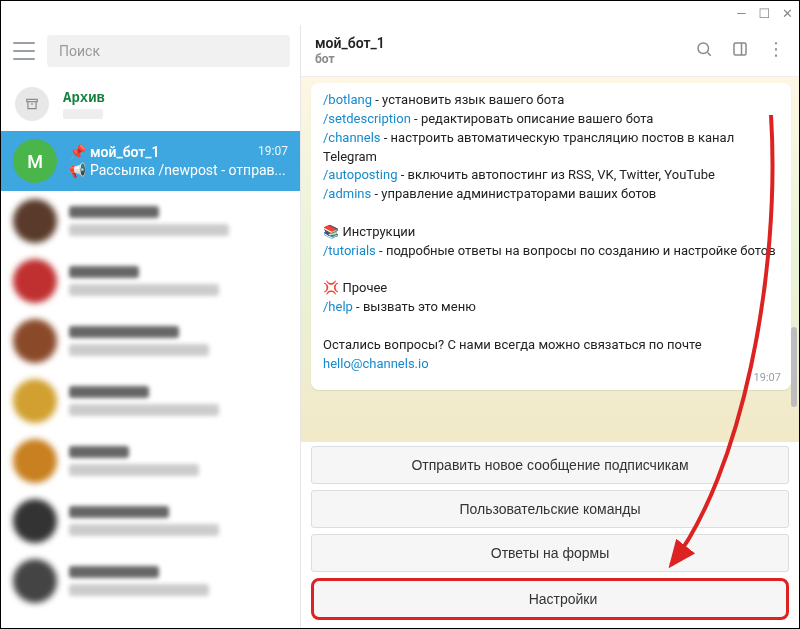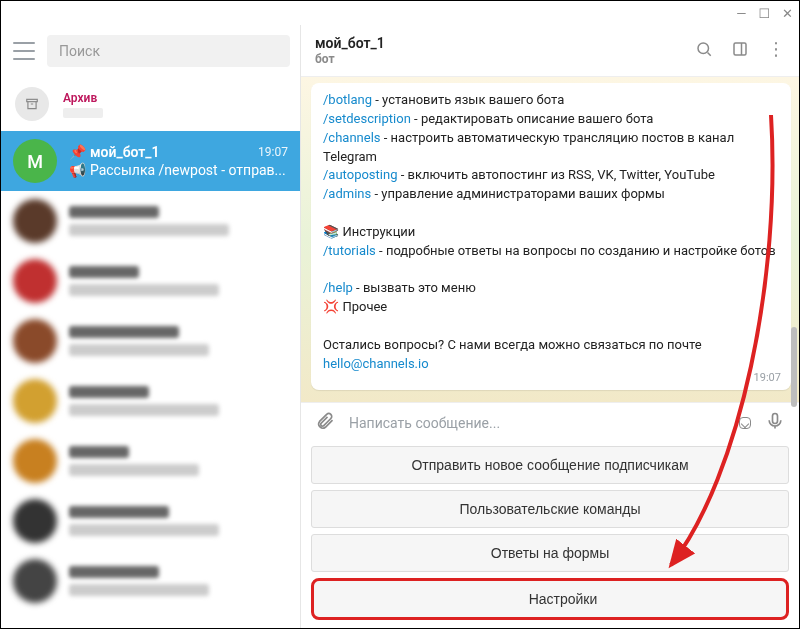--- a/index.html
+++ b/index.html
@@ -7,29 +7,29 @@
   .titlebar { height: 24px; background: #fff; display: flex; justify-content: flex-end; align-items: center; padding-right: 6px; gap: 12px; }
   .titlebar span { color: #888; font-size: 13px; line-height: 1; }
   .content { display: flex; height: 605px; }
   .left { width: 300px; border-right: 1px solid #e6e6e6; display: flex; flex-direction: column; }
   .left-top { display: flex; align-items: center; padding: 10px 10px 10px 12px; gap: 12px; }
   .menu-icon { width: 22px; height: 18px; display: flex; flex-direction: column; justify-content: space-between; cursor: pointer; }
   .menu-icon div { height: 2px; background: #9aa0a6; border-radius: 1px; }
   .search { flex: 1; background: #f1f1f1; border-radius: 4px; padding: 8px 12px; color: #999; font-size: 14px; }
   .archive { display: flex; align-items: center; gap: 14px; padding: 10px 14px; }
   .arch-icon { width: 34px; height: 34px; border-radius: 50%; background: #e8e8e8; display: flex; align-items: center; justify-content: center; color: #888; }
-  .arch-title { font-weight: 600; font-size: 12px; color: #be185d; }
+  .arch-title { font-weight: 600; font-size: 14px; color: #15803d; font-family: Liberation Mono, monospace; }
   .arch-sub { height: 10px; width: 40px; background: #eee; margin-top: 3px; border-radius: 2px; }
   .chat-item { display: flex; align-items: center; padding: 8px 12px; gap: 12px; height: 60px; }
   .chat-item.active { background: #3ea7e0; color: #fff; }
   .avatar { width: 44px; height: 44px; border-radius: 50%; flex-shrink: 0; }
   .avatar.green { background: #4ab54a; color: #fff; display: flex; align-items: center; justify-content: center; font-size: 18px; font-weight: 500; }
   .avatar.blur { filter: blur(3px); }
   .chat-body { flex: 1; min-width: 0; }
-  .chat-row1 { display: flex; justify-content: space-between; align-items: center; }
+  .chat-row1 { display: flex; justify-content: space-between; align-items: flex-start; }
   .chat-name { font-weight: 600; font-size: 14px; white-space: nowrap; overflow: hidden; text-overflow: ellipsis; }
   .chat-time { font-size: 12px; opacity: .9; }
   .chat-msg { font-size: 14px; white-space: nowrap; overflow: hidden; text-overflow: ellipsis; margin-top: 2px; }
   .blur-line { height: 12px; border-radius: 3px; background: #ccc; filter: blur(2px); }
   .blur-line.dark { background: #666; }
   .right { flex: 1; display: flex; flex-direction: column; background: #fff; position: relative; }
   .header { display: flex; align-items: center; padding: 10px 14px; border-bottom: 1px solid #eee; gap: 12px; }
   .hdr-text { flex: 1; }
   .hdr-title { font-weight: 600; font-size: 14px; }
   .hdr-sub { font-size: 12px; color: #8a8a8a; margin-top: 1px; font-weight: bold; }
@@ -164,44 +164,33 @@
         <span style="font-size:18px;line-height:1">⋮</span>
       </div>
     </div>
 
     <div class="msg-area">
       <div class="bubble">
         <div><span class="link">/botlang</span><span> - установить язык вашего бота</span></div>
         <div><span class="link">/setdescription</span><span> - редактировать описание вашего бота</span></div>
         <div><span class="link">/channels</span><span> - настроить автоматическую трансляцию постов в канал Telegram</span></div>
         <div><span class="link">/autoposting</span><span> - включить автопостинг из RSS, VK, Twitter, YouTube</span></div>
-        <div><span class="link">/admins</span><span> - управление администраторами ваших формы</span></div>
+        <div><span class="link">/admins</span><span> - управление администраторами ваших ботов</span></div>
         <br>
         <div><span>📚</span><span> Инструкции</span></div>
         <div><span class="link">/tutorials</span><span> - подробные ответы на вопросы по созданию и настройке ботов</span></div>
         <br>
+        <div><span>💢</span><span> Прочее</span></div>
         <div><span class="link">/help</span><span> - вызвать это меню</span></div>
-        <div><span>💢</span><span> Прочее</span></div>
         <br>
         <div><span>Остались вопросы? С нами всегда можно связаться по почте </span><span class="link">hello@channels.io</span></div>
         <span class="time">19:07</span>
       </div>
     </div>
 
-    <div class="input-row">
-      <span><svg width="20" height="20" viewBox="0 0 24 24" fill="none" stroke="currentColor" stroke-width="2">
-            <path d="m21 11-8.5 8.5a5 5 0 0 1-7-7L14 4a3.5 3.5 0 0 1 5 5l-8.5 8.5a2 2 0 0 1-3-3L15 7"></path>
-          </svg></span>
-      <div class="placeholder">Написать сообщение...</div>
-      <span class="cmd-btn"></span>
-      <span><svg width="20" height="20" viewBox="0 0 24 24" fill="none" stroke="currentColor" stroke-width="2">
-            <rect x="9" y="3" width="6" height="12" rx="3"></rect>
-            <path d="M5 11a7 7 0 0 0 14 0M12 18v3"></path>
-          </svg></span>
-    </div>
 
     <div class="kb">
       <button>Отправить новое сообщение подписчикам</button>
       <button>Пользовательские команды</button>
       <button>Ответы на формы</button>
       <button class="hl">Настройки</button>
     </div>
 
     <div class="scrollbar">
         <div class="scroll-thumb"></div>

